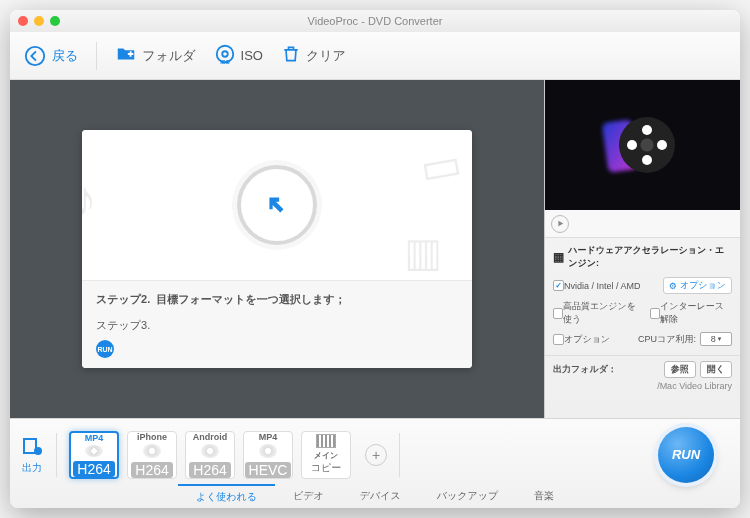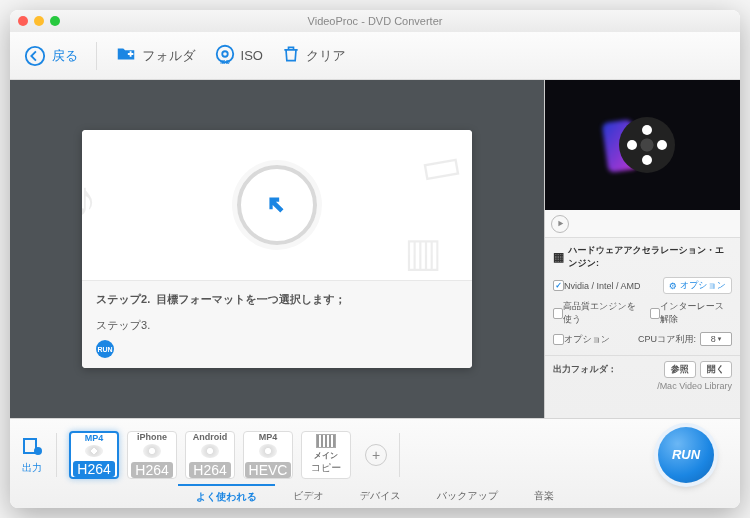--- a/index.html
+++ b/index.html
@@ -68,21 +68,21 @@
   .preset.sel { border:2px solid #1b86e3; box-shadow:0 0 6px rgba(27,134,227,.4); color:#1b86e3;}
   .preset .fmt { font-weight:700; font-size:9px;}
   .preset .sub { background:#1b86e3; color:#fff; border-radius:3px; padding:0 4px; font-size:14px; margin-top:2px;}
   .preset.sel .fmt{color:#1b86e3;}
   .preset .disc{width:18px;height:18px;border-radius:50%;background:radial-gradient(circle,#fff 25%,#ddd 27%,#eee 70%);margin:2px 0;}
   .preset.gray .sub{background:#bbb;}
   .plus { width:22px;height:22px;border-radius:50%;border:1px solid #ccc;display:flex;align-items:center;justify-content:center;color:#888;font-size:14px;cursor:pointer; margin-left:6px;}
   .runbtn { margin-left:auto; margin-right:16px; width:56px;height:56px;border-radius:50%; background: radial-gradient(circle at 35% 30%, #6bb7f5, #1b86e3 60%, #0f66b8); box-shadow: 0 0 0 4px #e8f1fb, 0 3px 8px rgba(0,0,0,.25); display:flex;align-items:center;justify-content:center; color:#fff; font-weight:800; font-size:13px; cursor:pointer; font-style:italic;}
   .tabs { height: 24px; display:flex; justify-content:center; gap:0; font-size:10px; }
   .tab { padding: 4px 18px; color:#666; border-top:1px solid transparent; cursor:pointer;}
-  .tab.act { color:#1b86e3; border-top:2px solid #1b86e3; font-weight:700;}
+  .tab.act { color:#1b86e3; border-top:2px solid #1b86e3; font-weight:400;}
 </style>
 </head>
 <body>
 
 <div class="window">
   <div class="titlebar">
     <div class="traffic">
       <div class="dot r"></div>
       <div class="dot y"></div>
       <div class="dot g"></div>

